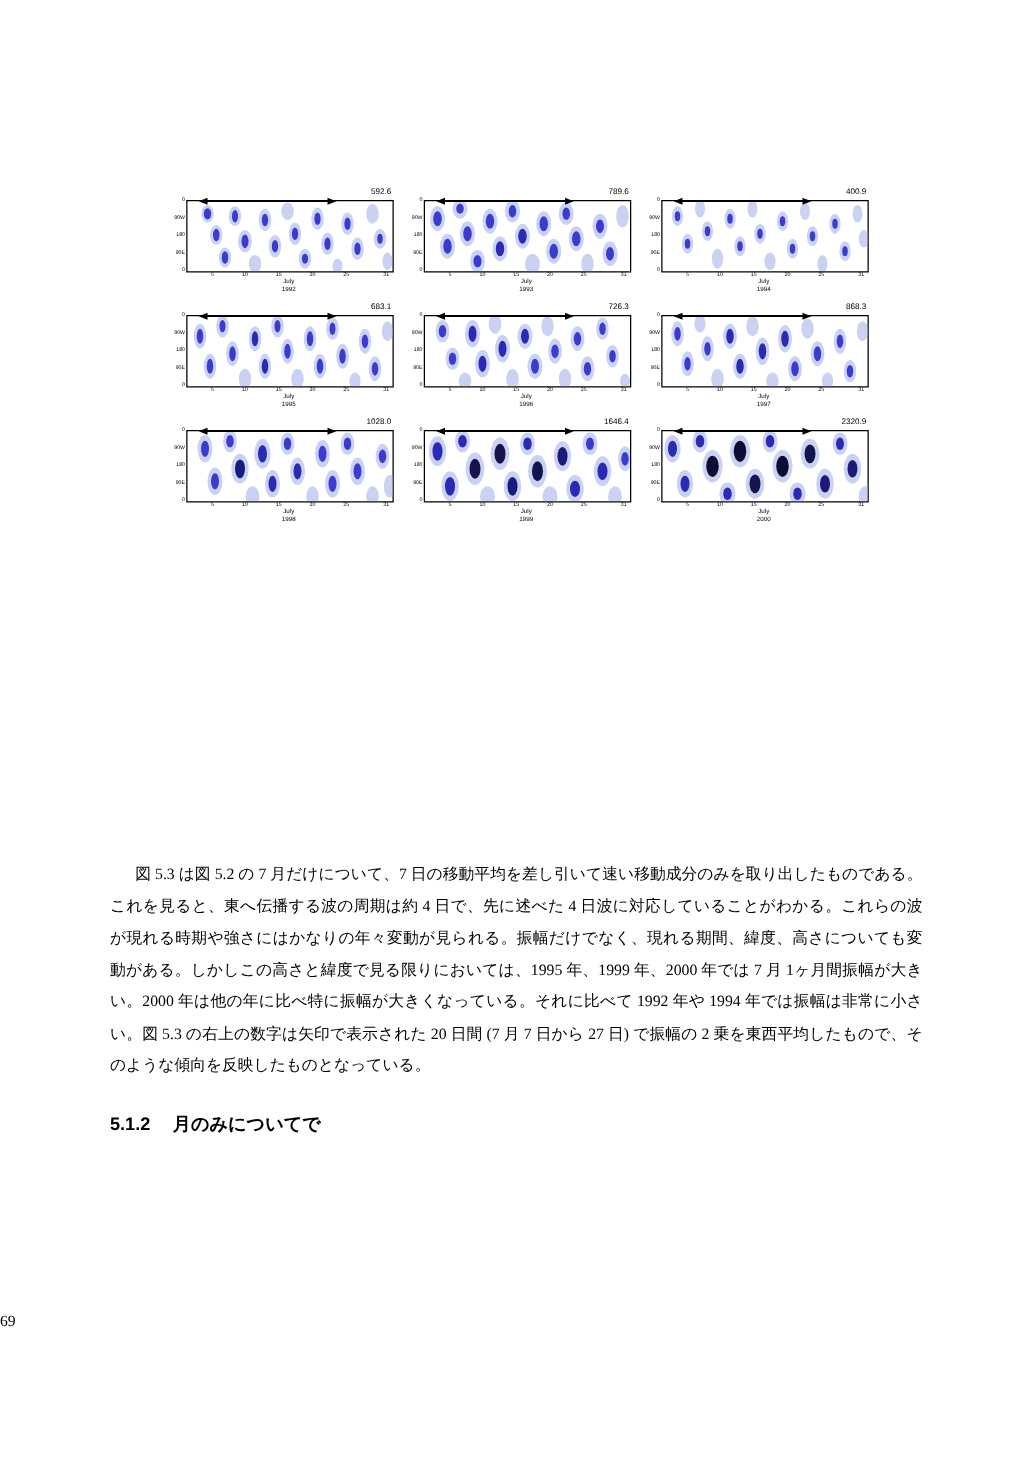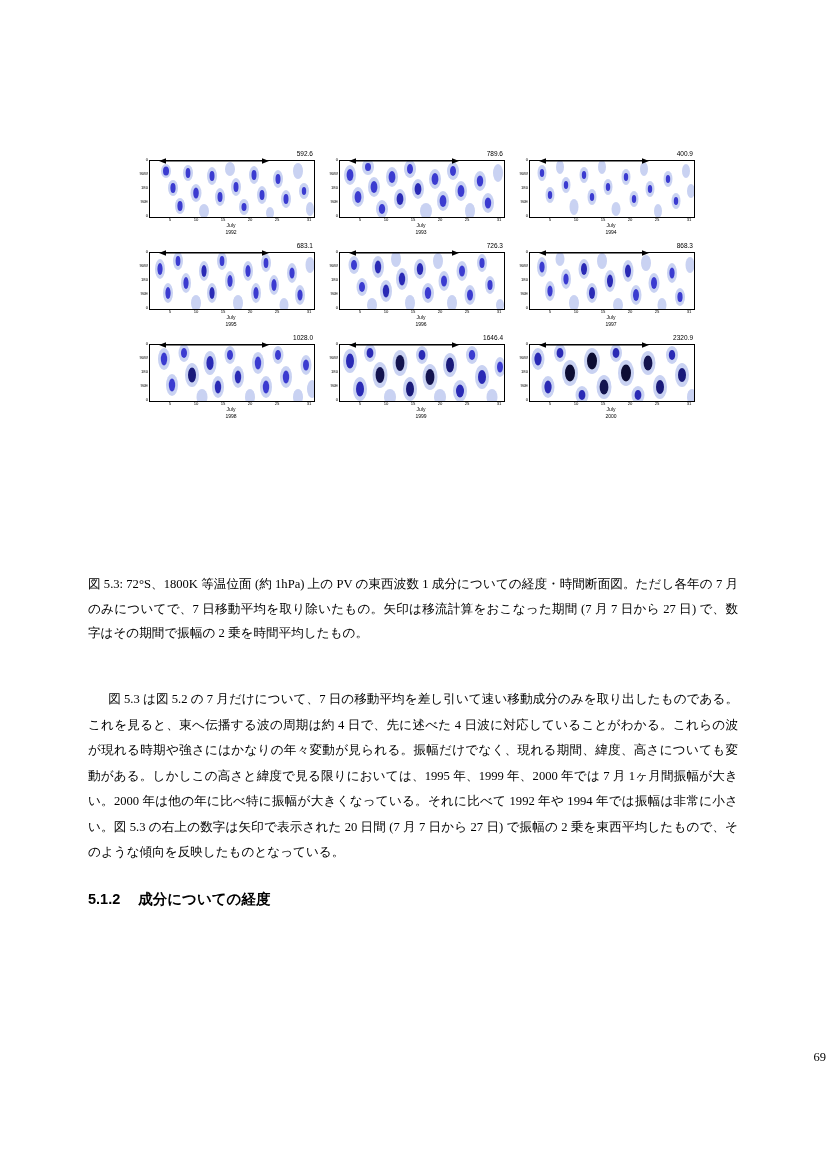--- a/index.html
+++ b/index.html
@@ -151,21 +151,21 @@
     font-weight: bold;
     font-family: "Liberation Sans", sans-serif;
   }
   .section-head .num { margin-right: 18px; margin-top: 36px; }
 
   .page-number {
     position: absolute;
     left: 0;
     top: 1050px;
     width: 826px;
-    text-align: right;
+    text-align: left;
     font-size: 12.5px;
     font-family: "Liberation Serif", serif;
   }
   .indent { display: inline-block; width: 1.6em; }
   i.math { font-family: "Liberation Serif", serif; font-style: italic; }
 </style>
 </head>
 <body>
 
 <div class="page">
@@ -779,24 +779,23 @@
           </div>
           <div class="xcaption">
             <div>July</div>
             <div>2000</div>
           </div>
         </div>
       </div>
     </div>
   </div>
 
-  <div class="caption">図 5.3: 72°S、1800K 等温位面 (約 1hPa) 上の PV の東西波数 1 成分についての経度・時間断面図。ただし各年の 7 月のみについてで、7 日移動平均を取り除いたもの。矢印は移流計算をおこなった期間 (7 月 7 日から 27 日) で、数字はその期間で振幅の 2 乗を時間平均したもの。</div>
 
   <div class="body-para" id="para1"><span class="indent"></span><span>図 5.3 は図 5.2 の 7 月だけについて、7 日の移動平均を差し引いて速い移動成分のみを取り出したものである。これを見ると、東へ伝播する波の周期は約 4 日で、先に述べた 4 日波に対応していることがわかる。これらの波が現れる時期や強さにはかなりの年々変動が見られる。振幅だけでなく、現れる期間、緯度、高さについても変動がある。しかしこの高さと緯度で見る限りにおいては、1995 年、1999 年、2000 年では 7 月 1ヶ月間振幅が大きい。2000 年は他の年に比べ特に振幅が大きくなっている。それに比べて 1992 年や 1994 年では振幅は非常に小さい。図 5.3 の右上の数字は矢印で表示された 20 日間 (7 月 7 日から 27 日) で振幅の 2 乗を東西平均したもので、そのような傾向を反映したものとなっている。</span></div>
 
   <div class="section-head">
-    <span class="num">5.1.2</span><span>成分についての経度</span>
+    <span class="num">5.1.2</span><span>月のみについてで</span>
   </div>
 
 
   <div class="page-number">69</div>
 
 </div>
 
 </body></html>

